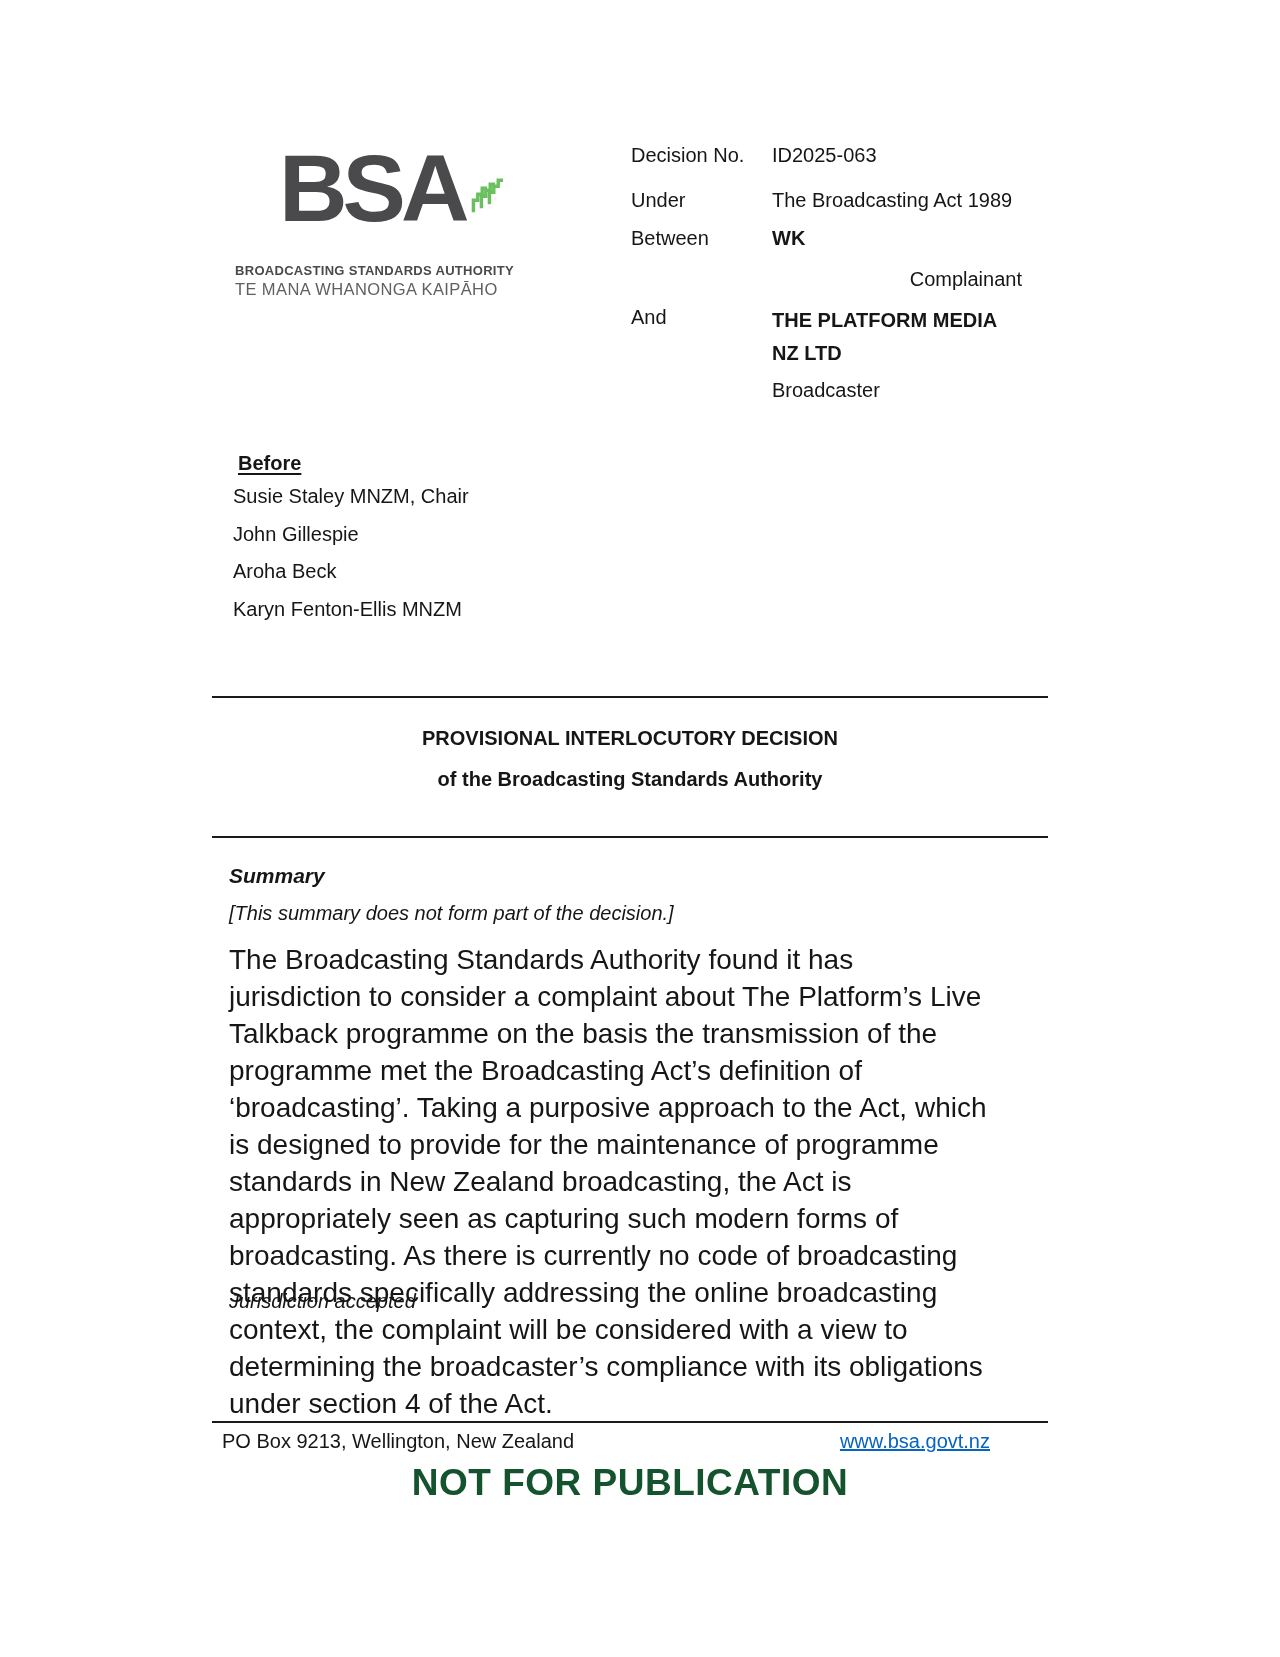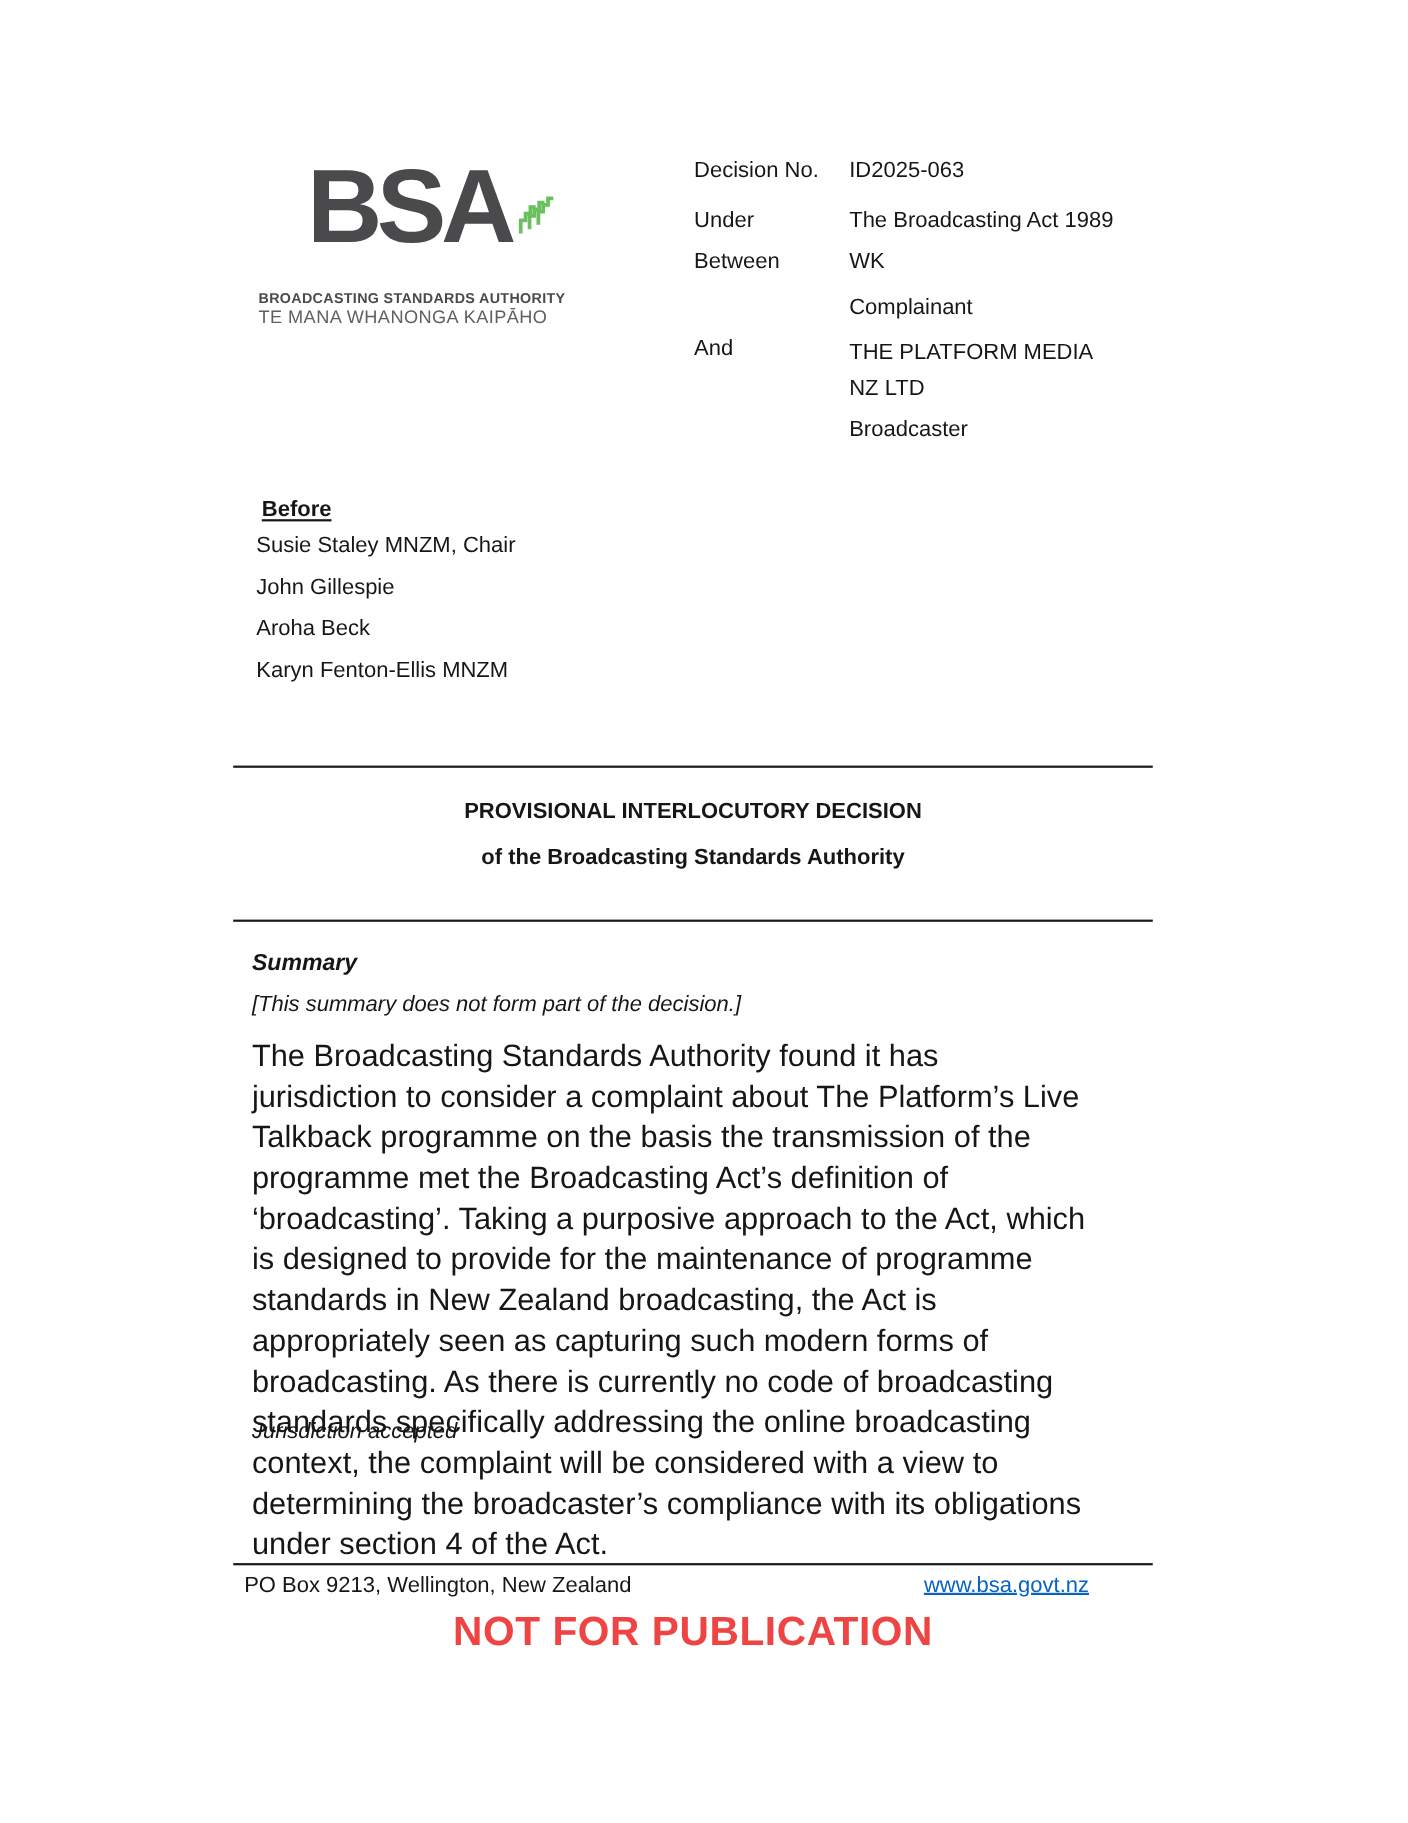--- a/index.html
+++ b/index.html
@@ -29,25 +29,25 @@
   .logo-mi {
     font-size:16.5px; color:#606062; letter-spacing:0.4px;
     margin-top:2px; white-space:nowrap;
   }
 
   
   .case-table { left:631px; top:142px; width:400px; font-size:20px; }
   .crow { display:flex; line-height:26px; }
   .clabel { width:141px; flex:none; }
   .cvalue { width:250px; flex:none; }
-  .cvalue.strong { font-weight:normal; }
+  .cvalue.strong { font-weight:bold; }
   .crow.r0 { margin-bottom:19px; }
   .crow.r1 { margin-bottom:12px; }
   .crow.r2 { margin-bottom:15px; }
-  .crow.r3 { margin-bottom:12px; }
+  .crow.r3 { margin-bottom:12px;text-align:right; }
   .crow.r4 { margin-bottom:7px; }
   .crow.r4 .cvalue { line-height:33px; }
 
   
   .before-heading {
     left:238px; top:452px; font-size:20px; font-weight:bold;
     text-decoration:underline; text-decoration-thickness:2px; text-underline-offset:3px;
   }
   .members { left:233px; top:478px; font-size:20px; }
   .member { line-height:37.5px; }
@@ -73,21 +73,21 @@
   .footer-row {
     left:222px; top:1430px; width:768px;
     display:flex; justify-content:space-between; align-items:flex-start;
     font-size:20px;
   }
   .footer-link { text-decoration:underline;text-align:right; }
 
   
   .stamp {
     left:212px; top:1462px; width:836px; text-align:center;
-    font-size:37px; font-weight:bold; letter-spacing:0.5px; color:#ef4444;
+    font-size:37px; font-weight:bold; letter-spacing:0.5px; color:#14532d;
   }
 </style>
 </head>
 <body>
 
 <div class="page">
 
   <header class="abs logo-block">
     <div class="logo-row">
       <span class="bsa-word" style="color: rgb(74, 74, 76);">BSA</span>

